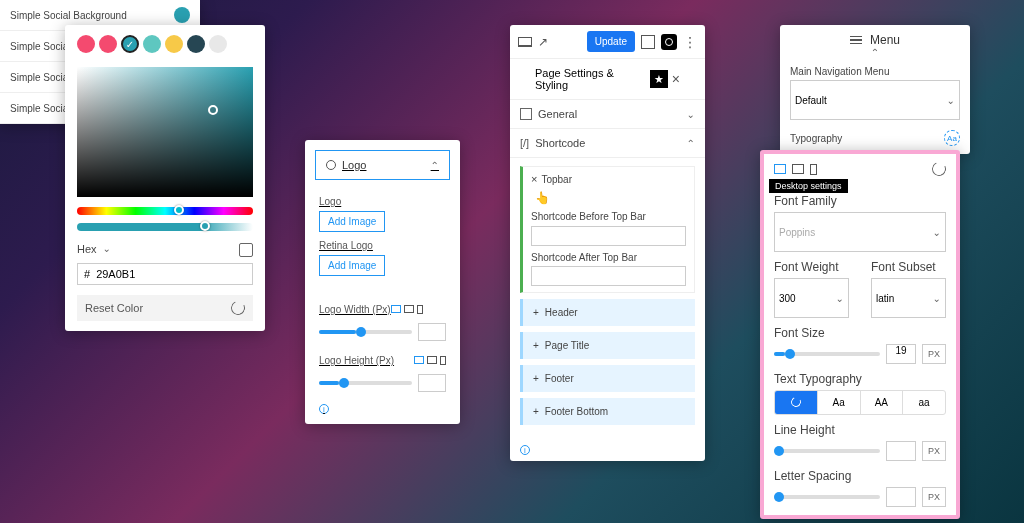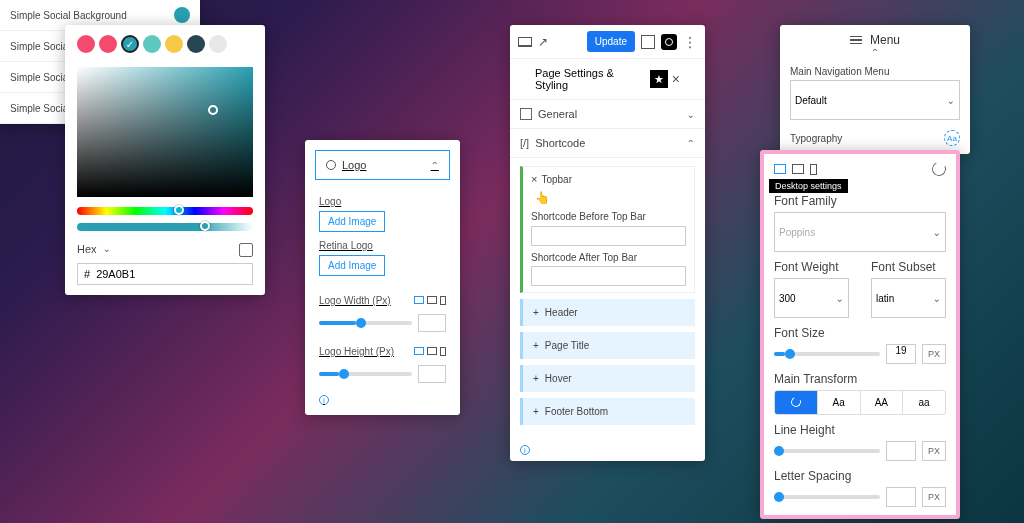--- a/index.html
+++ b/index.html
@@ -124,20 +124,24 @@
   <div class="hex-row">
     <span>Hex</span>
     <span class="chev">⌄</span>
     <div style="flex:1"></div>
     <div class="copy-icon"></div>
   </div>
   <div class="hex-input">
     <span>#</span>
     <span>29A0B1</span>
   </div>
+  <div class="reset-row">
+    <span>Reset Color</span>
+    <div class="reset-icon"></div>
+  </div>
 </div>
 
 <div class="p1b">
   <div class="social-row">
       <span>Simple Social Background</span>
       <div class="social-circle" style="background:#29A0B1"></div>
     </div>
   <div class="social-row">
       <span>Simple Social Background: Hover</span>
       <div class="social-circle" style="background:repeating-conic-gradient(#ccc 0 25%,#fff 0 50%) 0/6px 6px"></div>
@@ -158,21 +162,21 @@
         <div class="circ"></div>
         <span>Logo</span>
       </div>
     <span class="chev">⌃</span>
   </div>
   <div class="p2-body">
     <div class="p2-label">Logo</div>
     <div class="add-img">Add Image</div>
     <div class="p2-label" style="margin-top:8px">Retina Logo</div>
     <div class="add-img">Add Image</div>
-    <div style="display:flex;justify-content:space-between;align-items:center;margin-top:15px">
+    <div style="display:flex;justify-content:flex-start;align-items:center;margin-top:24px">
       <div class="p2-label">Logo Width (Px)</div>
       <div class="device-icons">
           <div class="d" style="border-color:#2196f3"></div>
           <div class="d"></div>
           <div class="d" style="width:6px;height:9px"></div>
         </div>
     </div>
     <div class="slider-row">
         <div class="slider">
           <div class="slider-fill" style="width:40%"></div>
@@ -249,21 +253,21 @@
     <div class="sc-collapse">
         <span>+</span>
         <span>Header</span>
       </div>
     <div class="sc-collapse">
         <span>+</span>
         <span>Page Title</span>
       </div>
     <div class="sc-collapse">
         <span>+</span>
-        <span>Hover</span>
+        <span>Footer</span>
       </div>
     <div class="sc-collapse">
         <span>+</span>
         <span>Footer Bottom</span>
       </div>
   </div>
   <div class="help-row">
       <div class="help-circ">i</div>
     </div>
 </div>
@@ -324,21 +328,21 @@
   </div>
   <div class="p5-lbl">Font Size</div>
   <div class="unit-row">
       <div class="slider">
         <div class="slider-fill" style="width:10%"></div>
         <div class="slider-knob" style="left:10%"></div>
       </div>
       <div class="unit-input">19</div>
       <div class="unit-lbl">PX</div>
     </div>
-  <div class="p5-lbl">Main Transform</div>
+  <div class="p5-lbl">Text Typography</div>
   <div class="tt-row">
     <div class="tt-btn act">
         <div class="reset-icon" style="margin:0 auto;width:10px;height:10px;border-color:#fff;border-top-color:transparent"></div>
       </div>
     <div class="tt-btn">Aa</div>
     <div class="tt-btn">AA</div>
     <div class="tt-btn">aa</div>
   </div>
   <div class="p5-lbl">Line Height</div>
   <div class="unit-row">

